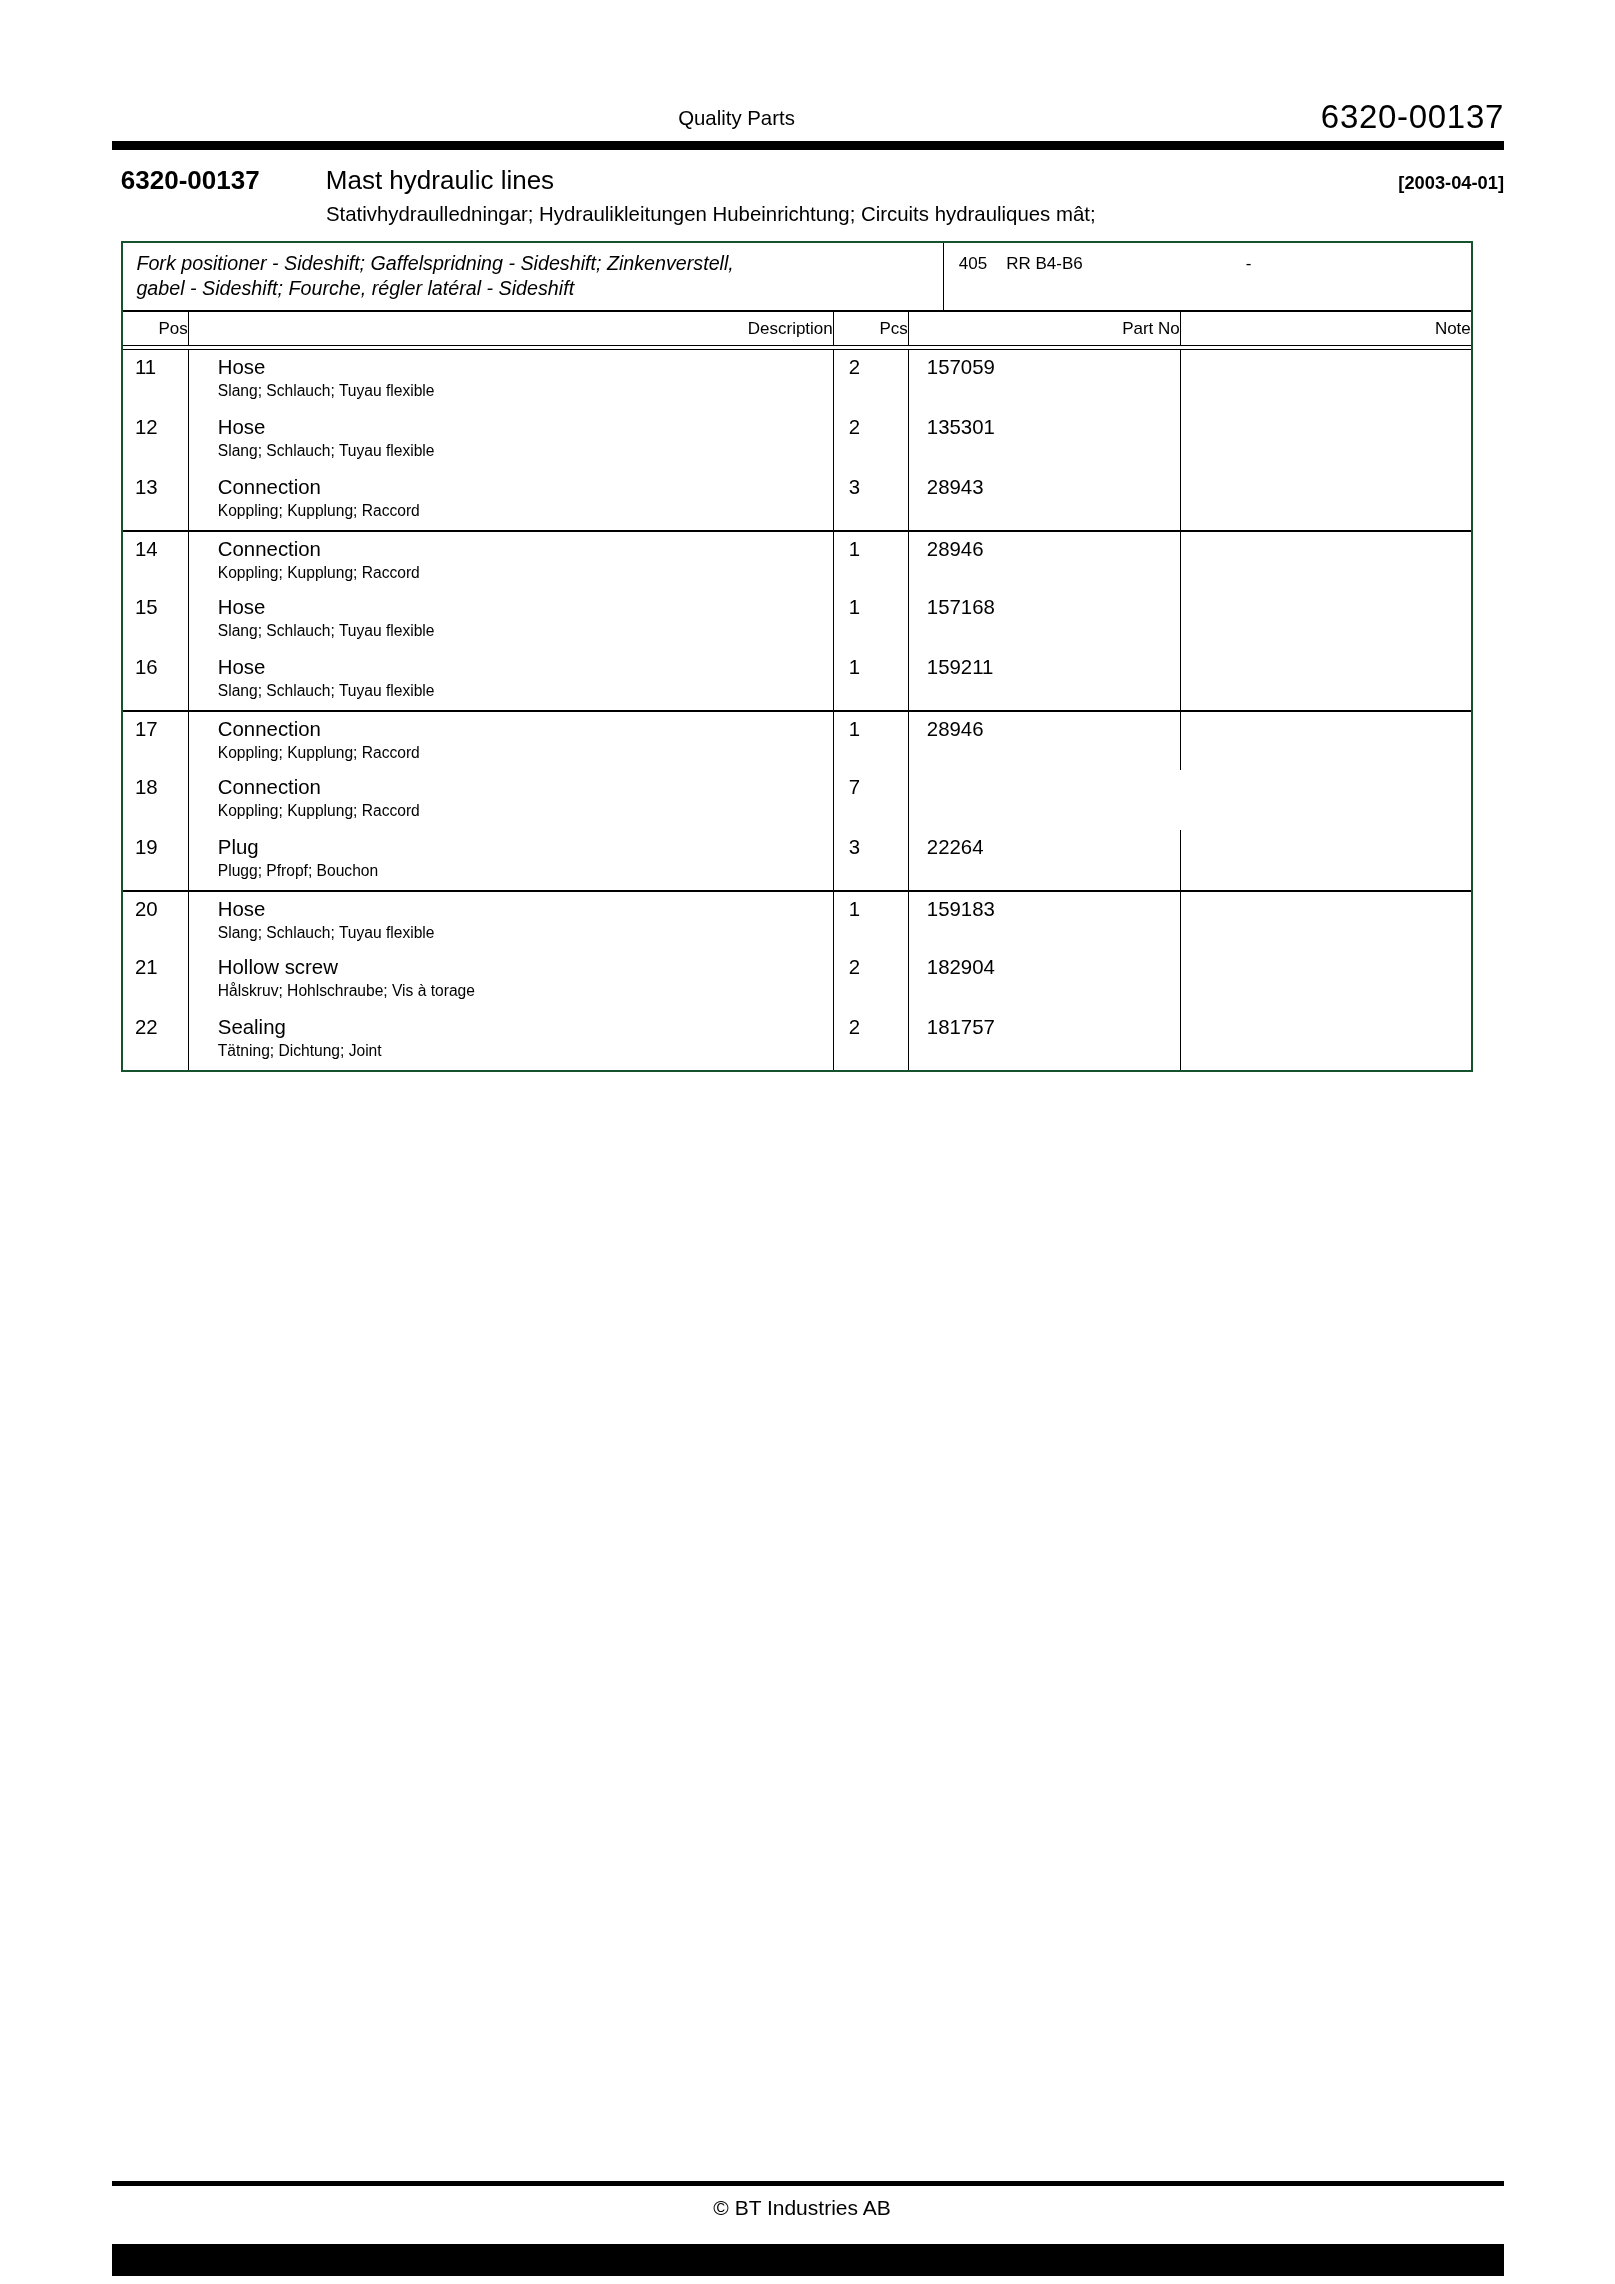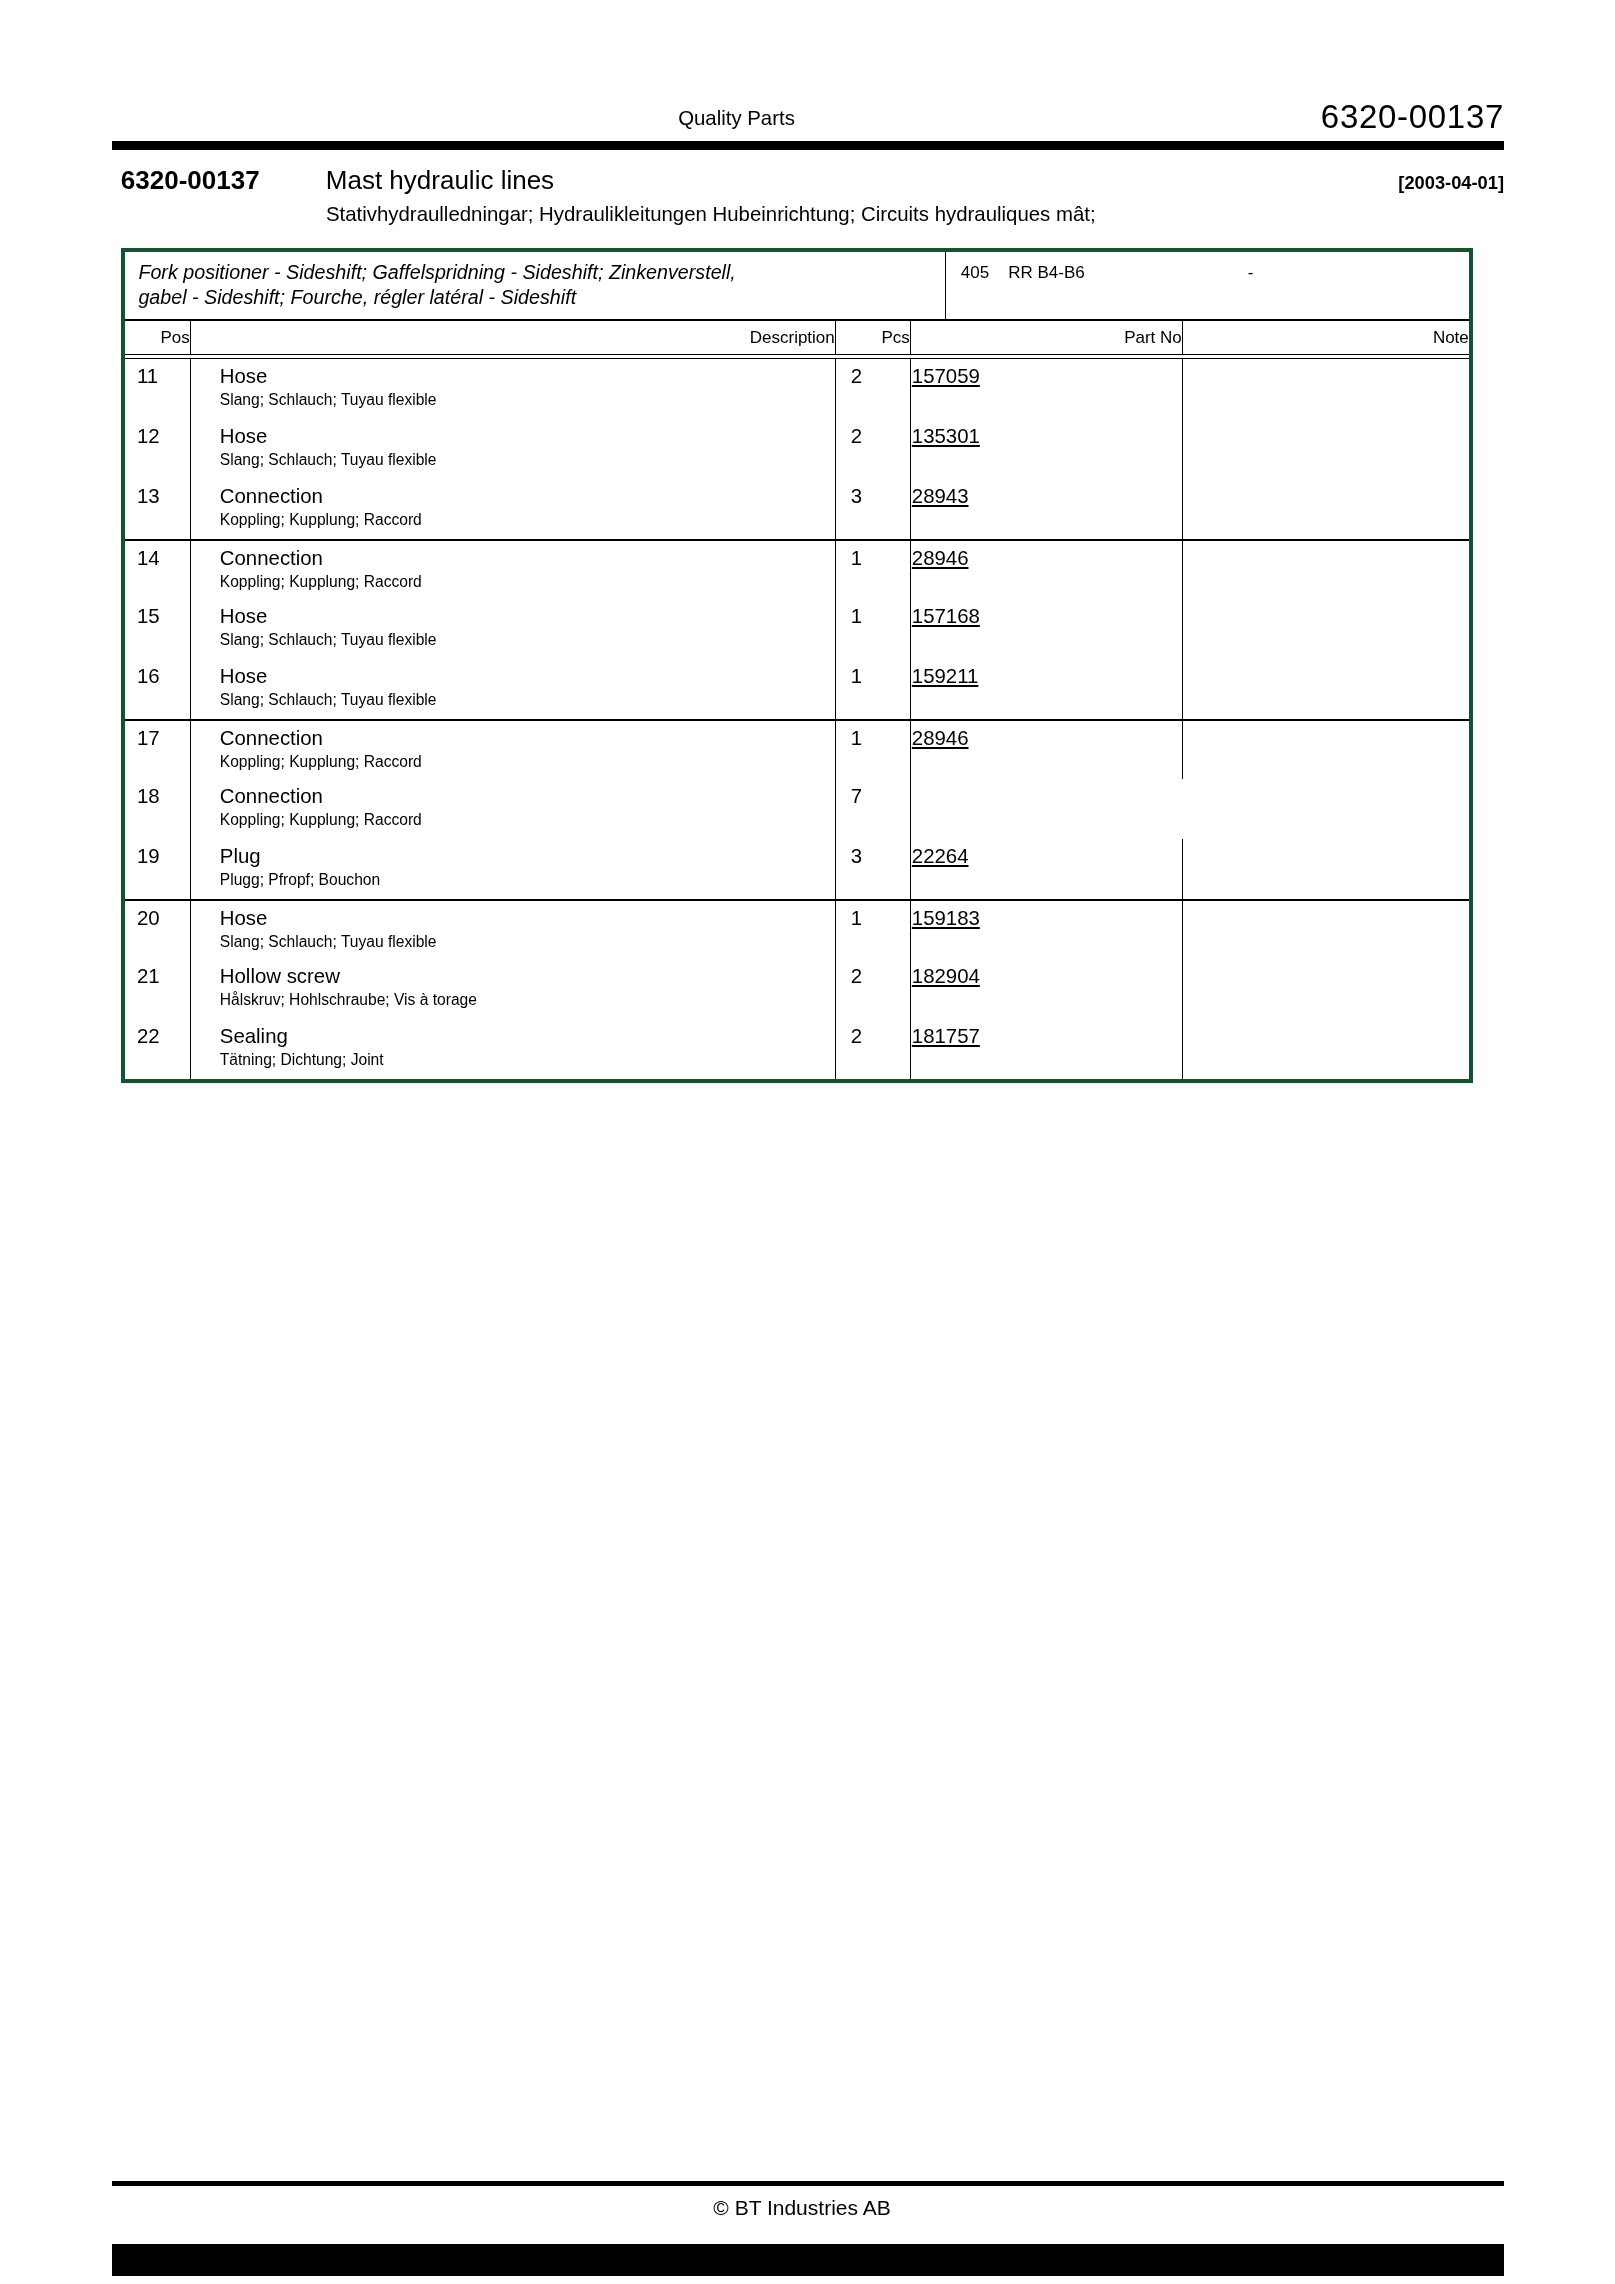--- a/index.html
+++ b/index.html
@@ -26,21 +26,21 @@
   }
   .black-rule { height:8.8px; background:#000; }
 
   .title-row { margin-top:15px; padding-left:8.8px; display:flex; align-items:baseline; }
   .section-no { font-size:26px; font-weight:bold; width:205px; flex:none; }
   .page-title { font-size:26px; font-weight:normal; flex:1; }
   .date { font-size:18.3px; font-weight:bold; }
   .subtitle { margin-left:214px; margin-top:6.8px; font-size:20.4px; }
 
   
-  .parts-table { margin-top:22px; margin-left:8.8px; width:1352px; border:4px solid #14532d; background:#fff; }
+  .parts-table { margin-top:15px; margin-left:8.8px; width:1352px; border:2px solid #14532d; background:#fff; }
 
   .variant-box { display:grid; grid-template-columns:820px 1fr; border-bottom:2px solid #000; }
   .variant-left { padding:8.8px 6.8px 8.8px 13.6px; font-size:19.7px; font-style:italic; line-height:25px; }
   .variant-right { border-left:1.4px solid #000; padding:11px 0 0 15px; font-size:17px; display:flex; align-items:flex-start; }
   .variant-model { margin-left:19px; }
   .variant-dash { margin-left:163px; }
 
   .col-headers {
     display:grid; grid-template-columns:65px 645px 75px 272px 1fr;
     border-bottom:1.4px solid #000; font-size:17px;
@@ -52,21 +52,21 @@
 
   .trow { display:grid; grid-template-columns:65px 645px 75px 272px 1fr; height:60px; }
   .trow.group-start { border-top:2px solid #000; }
   .trow .c { border-left:1.4px solid #000; padding-top:6.1px; }
   .trow .c:first-child { border-left:none; }
   .c.pos  { font-size:20.4px; padding-left:12.2px; }
   .c.desc { padding-left:29px; }
   .c.desc .main { font-size:20.4px; }
   .c.desc .sub  { font-size:15.6px; margin-top:2.7px; }
   .c.pcs  { font-size:20.4px; padding-left:15px; }
-  .c.part { font-size:20.4px; padding-left:1px;text-decoration:underline; }
+  .c.part { font-size:20.4px; padding-left:18px; }
 
   
   .footer-rule { position:absolute; left:112px; right:112px; top:2181px; height:4.8px; background:#000; }
   .footer-text { position:absolute; left:100px; right:112px; top:2196px; text-align:center; font-size:21px; }
   .footer-bar  { position:absolute; left:112px; right:112px; top:2244px; height:32px; background:#000; }
 </style>
 </head>
 <body>
 
 <div class="page">

